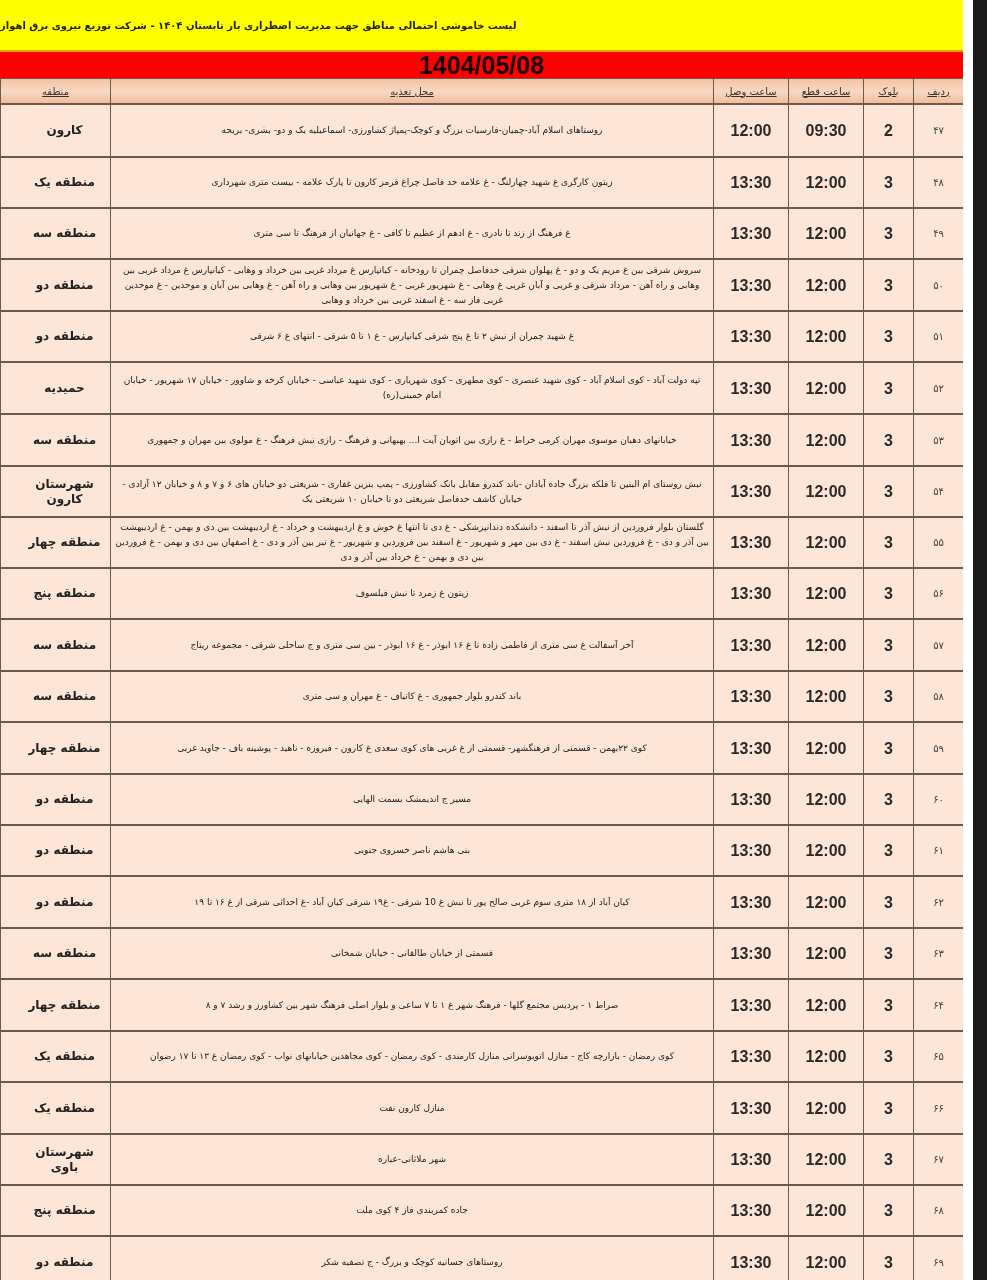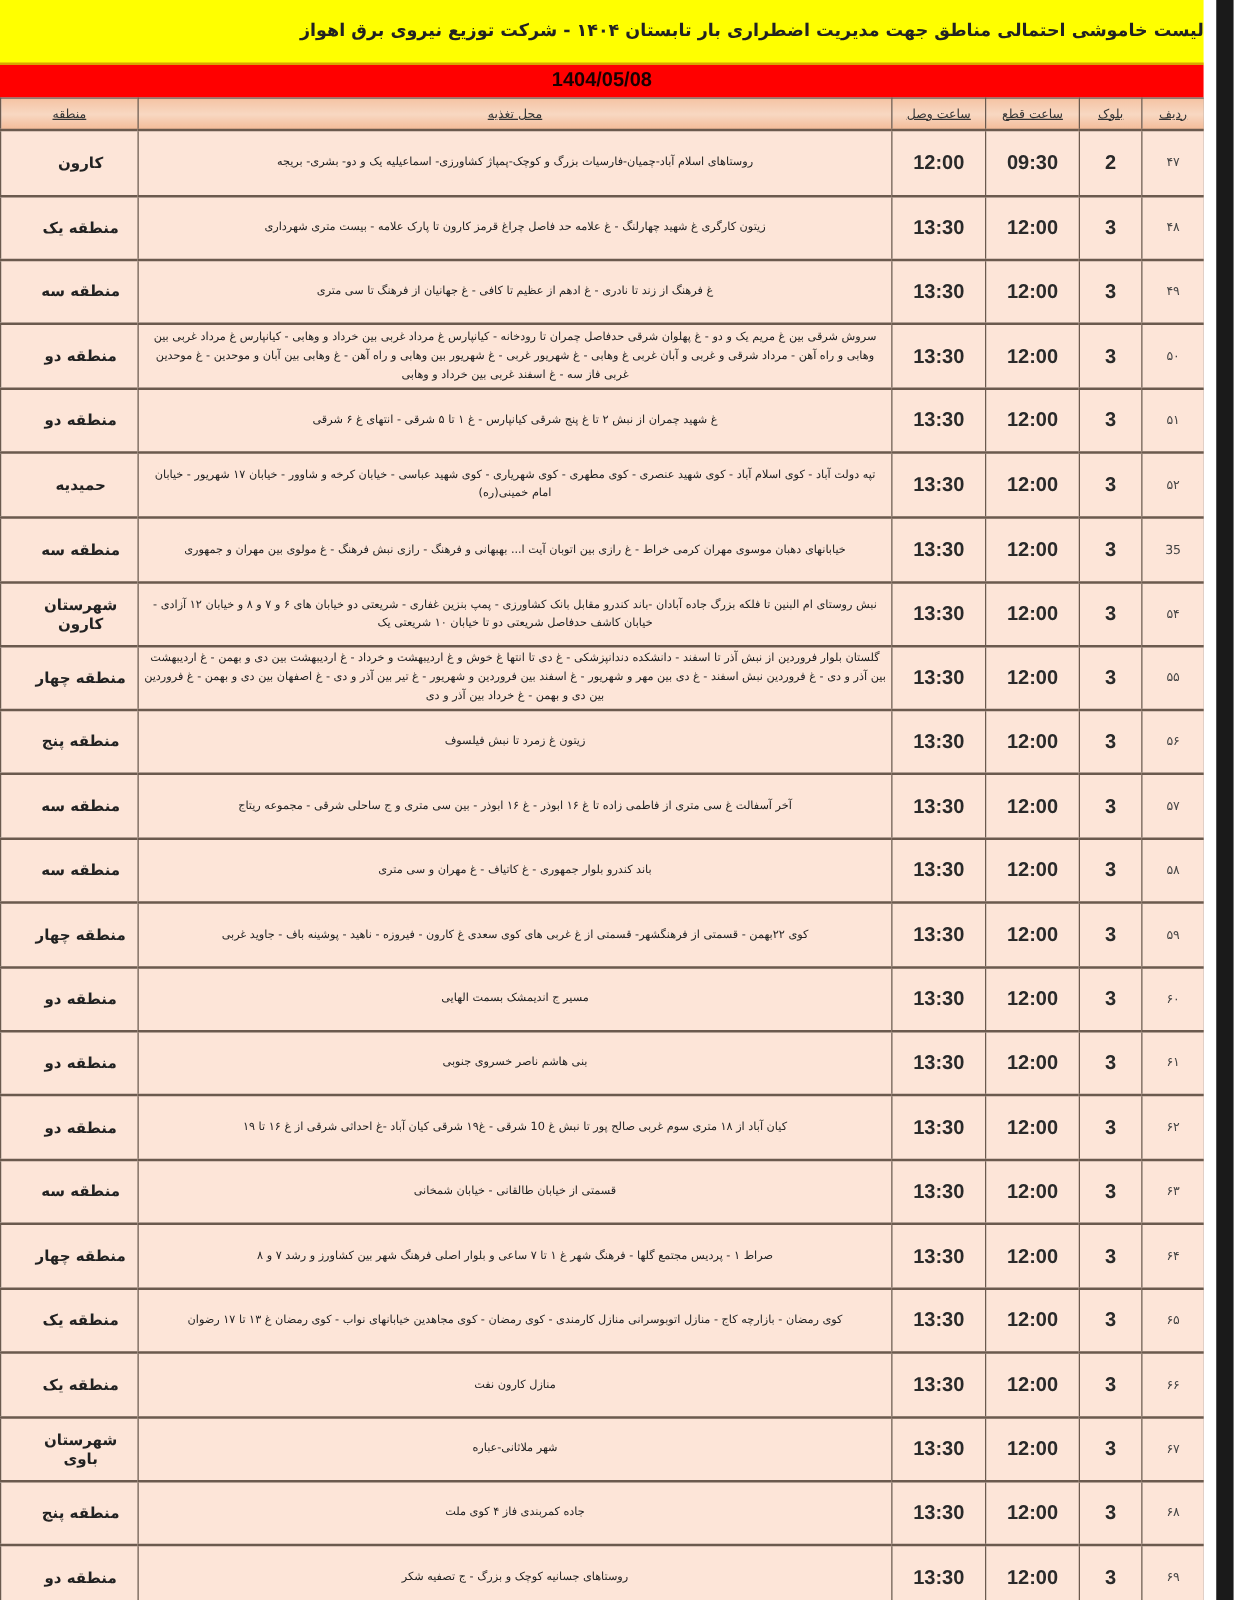--- a/index.html
+++ b/index.html
@@ -1,21 +1,21 @@
 <!DOCTYPE html>
 <html><head>
 <meta charset="utf-8">
 <style>
   html,body{margin:0;padding:0;}
   body{width:987px;height:1280px;overflow:hidden;background:#ffffff;font-family:"DejaVu Sans",sans-serif;position:relative;}
   .right-strip{position:absolute;top:0;right:0;width:14px;height:1280px;background:#1a1a1a;}
   .right-gap{position:absolute;top:0;right:14px;width:10px;height:1280px;background:#ffffff;}
   .sheet{position:absolute;top:0;left:0;width:963px;height:1280px;overflow:hidden;}
-  .title-bar{height:50px;background:#ffff00;border-bottom:2px solid #d9a400;display:flex;align-items:center;justify-content:flex-start;direction:rtl;font-weight:bold;font-size:14px;color:#222;}
-  .date-bar{height:26px;background:#ff0000;display:flex;align-items:center;justify-content:center;font-family:"Liberation Sans",sans-serif;font-weight:bold;font-size:16px;color:#1a0000;}
+  .title-bar{height:50px;background:#ffff00;border-bottom:2px solid #d9a400;display:flex;align-items:center;justify-content:flex-end;direction:rtl;font-weight:bold;font-size:10px;color:#222;}
+  .date-bar{height:26px;background:#ff0000;display:flex;align-items:center;justify-content:center;font-family:"Liberation Sans",sans-serif;font-weight:bold;font-size:25px;color:#1a0000;}
   table{border-collapse:collapse;width:963px;direction:rtl;table-layout:fixed;}
   th{height:22px;background:linear-gradient(#f5c4a5,#f8d8c2,#f3bb98);font-size:10px;font-weight:normal;color:#333;border:1px solid #6b5a4e;text-decoration:underline;}
   td{background:#fde5d8;border:1px solid #6b5a4e;border-width:2px 1px;text-align:center;font-size:9px;color:#222;padding:0 4px;line-height:15px;}
   td.time,td.block{font-family:"Liberation Sans",sans-serif;font-weight:bold;font-size:16px;color:#2a2a2a;}
   td.rownum{font-size:10px;color:#444;}
   td.region{font-size:12px;font-weight:bold;color:#222;padding-left:22px;}
   td.loc{font-weight:normal;}
 </style>
 </head>
 <body>
@@ -93,21 +93,21 @@
         </tr>
         <tr style="height: 52px;">
           <td class="rownum">۵۲</td>
           <td class="block">3</td>
           <td class="time">12:00</td>
           <td class="time">13:30</td>
           <td class="loc">تپه دولت آباد - کوی اسلام آباد - کوی شهید عنصری - کوی مطهری - کوی شهریاری - کوی شهید عباسی - خیابان کرخه و شاوور - خیابان ۱۷ شهریور - خیابان امام خمینی(ره)</td>
           <td class="region">حمیدیه</td>
         </tr>
         <tr style="height: 52px;">
-          <td class="rownum">35</td>
+          <td class="rownum">۵۳</td>
           <td class="block">3</td>
           <td class="time">12:00</td>
           <td class="time">13:30</td>
           <td class="loc">خیابانهای دهبان موسوی مهران کرمی خراط - غ رازی بین اتوبان آیت ا... بهبهانی و فرهنگ - رازی نبش فرهنگ - غ مولوی بین مهران و جمهوری</td>
           <td class="region">منطقه سه</td>
         </tr>
         <tr style="height: 51px;">
           <td class="rownum">۵۴</td>
           <td class="block">3</td>
           <td class="time">12:00</td>

